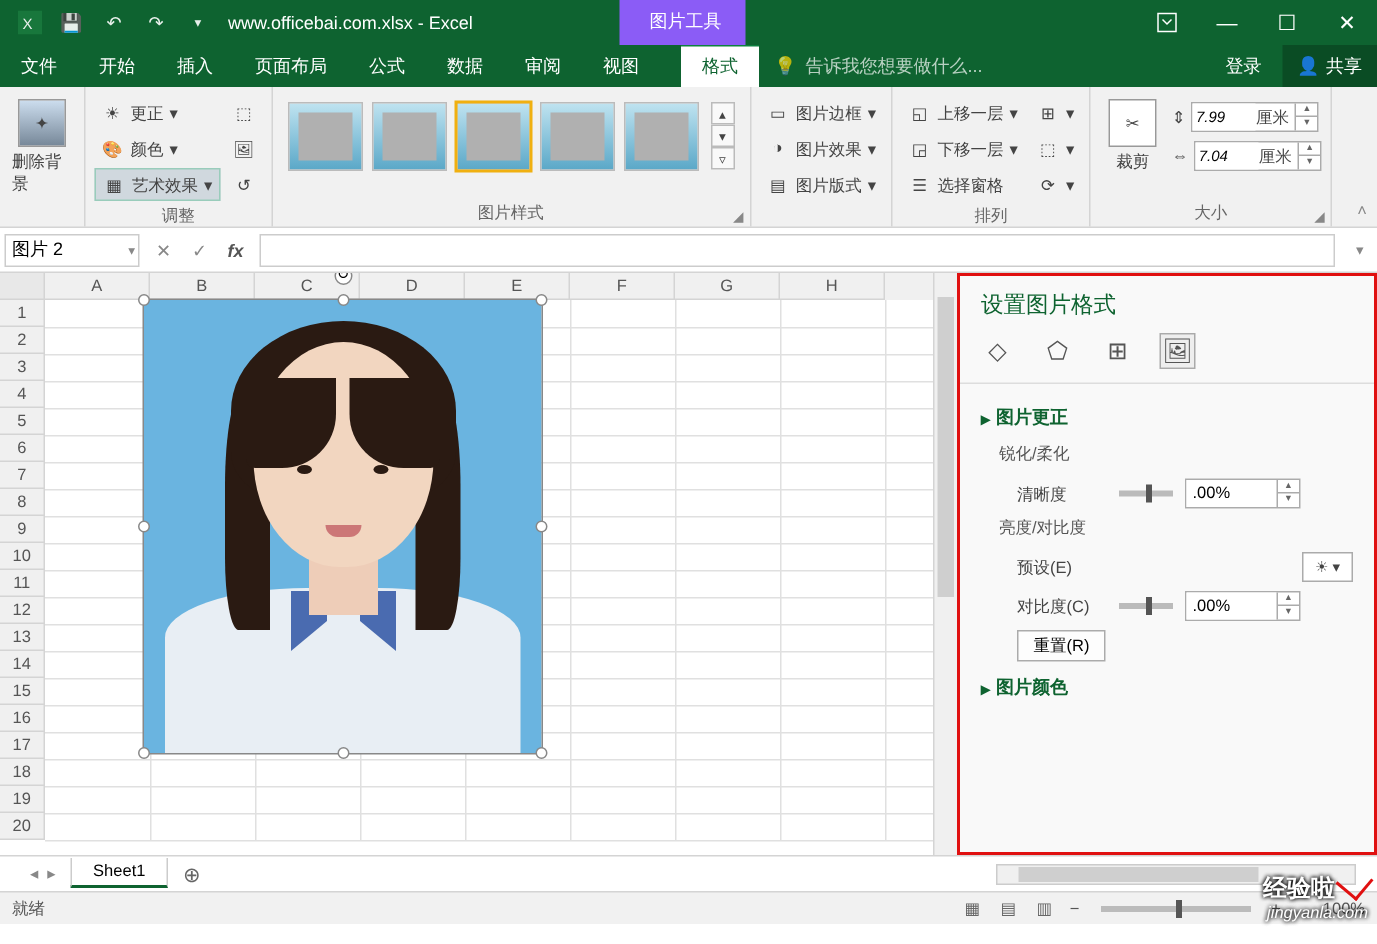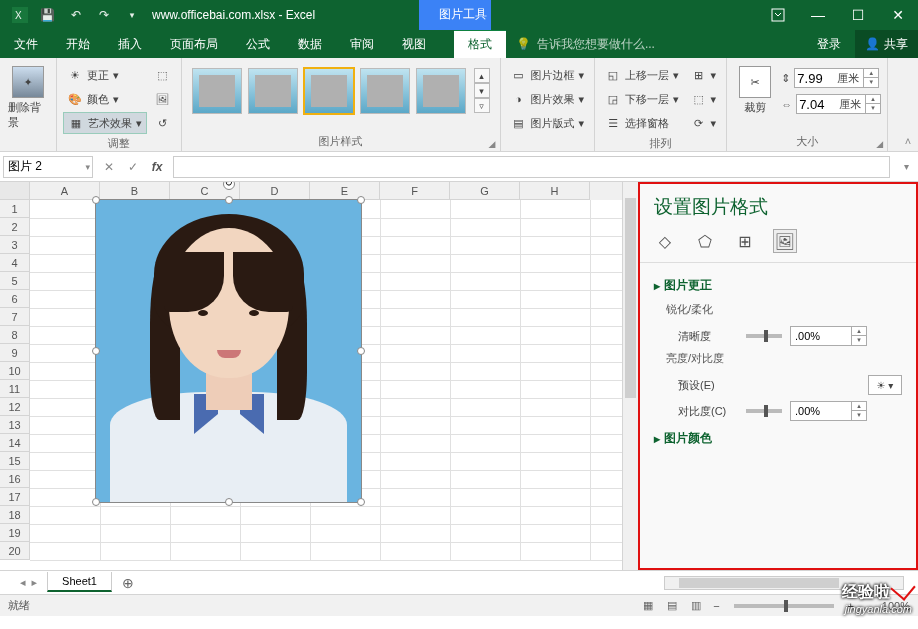--- a/index.html
+++ b/index.html
@@ -3,21 +3,21 @@
 <meta charset="utf-8">
 <style>
 * { margin: 0; padding: 0; box-sizing: border-box; font-family: "Microsoft YaHei", "Segoe UI", sans-serif; user-select: none; }
 body { background: #fff; width: 918px; height: 629px; overflow: hidden; position: relative; }
 
 
 .titlebar { height: 30px; background: #0e6330; display: flex; align-items: center; color: #fff; font-size: 12px; }
 .titlebar .qat { display: flex; align-items: center; gap: 4px; padding: 0 8px; }
 .titlebar .qat-btn { width: 24px; height: 24px; display: flex; align-items: center; justify-content: center; opacity: 0.9; }
 .titlebar .title { flex: 1; }
-.titlebar .contextual { background: #3b82f6; padding: 6px 4px 0 20px; height: 30px; display:flex;align-items:flex-start; }
+.titlebar .contextual { background: #8b5cf6; padding: 6px 16px 0 20px; height: 30px; display:flex;align-items:flex-start; }
 .titlebar .winbtns { display: flex; }
 .titlebar .winbtn { width: 40px; height: 30px; display: flex; align-items: center; justify-content: center; font-size: 14px; }
 
 
 .tabs { height: 28px; background: #0e6330; display: flex; align-items: stretch; color: #fff; font-size: 12px; }
 .tab { padding: 0 14px; display: flex; align-items: center; cursor: pointer; }
 .tab.format-active { background: #fff; color: #0e6330; border-top:1px solid #0e8140;}
 .tabs .tellme { flex: 1; display: flex; align-items: center; padding-left: 10px; opacity: 0.7; gap:6px;}
 .tabs .right { display: flex; }
 .share-btn { background:#0a4c24; padding:0 10px; display:flex;align-items:center;gap:4px;}
@@ -33,21 +33,21 @@
 .small-stack { display:flex; flex-direction:column; gap:2px; font-size:11px; }
 .small-btn { display:flex; align-items:center; gap:4px; padding:1px 4px; height:22px;}
 .small-btn .si { width:16px;height:16px; display:flex;align-items:center;justify-content:center;}
 .style-gallery { display:flex; gap:6px; padding:4px;}
 .style-thumb { width:50px;height:46px; border:1px solid #bbb; background:linear-gradient(180deg,#bfe3f0 0%,#5ba8c8 100%); position:relative;}
 .style-thumb.sel { outline:2px solid #f0b010; outline-offset:-1px;}
 .style-thumb .inner { position:absolute; left:6px;top:6px;right:6px;bottom:6px; background:#b0b0b0;}
 .gallery-nav { display:flex;flex-direction:column;gap:0; margin-left:2px;}
 .gallery-nav div { width:16px;height:15px;border:1px solid #bbb; display:flex;align-items:center;justify-content:center; font-size:9px; background:#f9f9f9;}
 .spinner { display:flex; border:1px solid #ababab; height:20px; background:#fff;}
-.spinner input { border:none; width:42px; font-size:13px; padding:0 2px; outline:none;}
+.spinner input { border:none; width:42px; font-size:10px; padding:0 2px; outline:none;font-style:italic;}
 .spinner .unit { font-size:11px; padding:0 4px 0 0; display:flex;align-items:center; color:#444;}
 .spinner .sp-btns { display:flex; flex-direction:column; border-left:1px solid #ababab;}
 .spinner .sp-btns div { height:9px; width:14px; font-size:7px; line-height:7px; text-align:center; color:#666;}
 .spinner .sp-btns div:first-child{border-bottom:1px solid #ababab;}
 
 
 .formulabar { height: 30px; display: flex; align-items: center; border-bottom: 1px solid #d4d4d4; background:#fff; padding:3px 0 3px 3px;}
 .namebox { width: 90px; border: 1px solid #ccc; height: 22px; display:flex;align-items:center; padding:0 4px; font-size:12px; position:relative;}
 .namebox .dd { position:absolute; right:2px; font-size:9px; color:#888;}
 .fb-btns { display:flex; gap:0; margin:0 4px; color:#888;}
@@ -80,21 +80,21 @@
 .photo .mouth { position:absolute; left:50%; top:150px; width:24px; height:8px; transform:translateX(-50%); background:#c77; border-radius:0 0 12px 12px;}
 .photo .neck { position:absolute; left:50%; top:170px; width:46px; height:40px; transform:translateX(-50%); background:#eecdb8;}
 .photo .shirt { position:absolute; left:14px; right:14px; bottom:0; height:110px; background:#e8eef4; border-radius:40% 40% 0 0 / 30% 30% 0 0;}
 .photo .collar { position:absolute; left:50%; bottom:68px; width:70px; height:40px; transform:translateX(-50%); border-left:24px solid #4a6bb0; border-right:24px solid #4a6bb0; border-bottom:20px solid transparent;}
 .handle { position:absolute; width:8px; height:8px; background:#fff; border:1px solid #888; border-radius:50%;}
 .rot-handle { position:absolute; left:50%; top:-22px; transform:translateX(-50%); width:12px;height:12px; border:1px solid #888; border-radius:50%; background:#fff;}
 .rot-handle::before { content:"↻"; font-size:10px; position:absolute; left:1px; top:-2px;}
 
 
 .taskpane { width:280px; border-left:1px solid #d4d4d4; border:2px solid #e01010; background:#f9f9f9; display:flex; flex-direction:column; font-size:12px; position:relative;}
-.tp-title { color:#0e6330; font-size:19px; padding:10px 14px 6px 14px;}
+.tp-title { color:#0e6330; font-size:15px; padding:10px 14px 6px 14px;}
 .tp-icons { display:flex; gap:18px; padding:4px 14px 10px 14px; border-bottom:1px solid #ddd;}
 .tp-icons div { width:22px;height:22px; display:flex;align-items:center;justify-content:center; font-size:16px; color:#555;}
 .tp-icons .active { outline:1px solid #aaa; background:#eee;}
 .tp-body { padding:8px 14px; overflow:auto; flex:1;}
 .tp-section-title { color:#0e6330; font-weight:bold; font-size:12px; padding:6px 0; display:flex;align-items:center;gap:4px;}
 .tp-sub { color:#555; font-size:11px; padding:2px 0 6px 12px;}
 .tp-row { display:flex; align-items:center; padding:3px 0 3px 24px; gap:8px; font-size:11px; color:#444;}
 .tp-row .lbl { width:60px;}
 .tp-row .slider { flex:0 0 36px; height:4px; background:#bbb; position:relative;}
 .tp-row .slider::after { content:""; position:absolute; left:50%; top:-4px; width:4px;height:12px; background:#555;}
@@ -453,20 +453,23 @@
         <span class="lbl">对比度(C)</span>
         <div class="slider"></div>
         <div class="tp-spin">
             <input value=".00%" style="">
             <div class="sp-btns">
               <div>▴</div>
               <div>▾</div>
             </div>
           </div>
       </div>
+      <div class="tp-row">
+        <button class="tp-reset">重置(R)</button>
+      </div>
       <div class="tp-section-title">▸ <span>图片颜色</span></div>
     </div>
   </div>
 </div>
 
 <div class="sheettabs">
   <div class="st-nav">
       <span>◂</span>
       <span>▸</span>
     </div>

